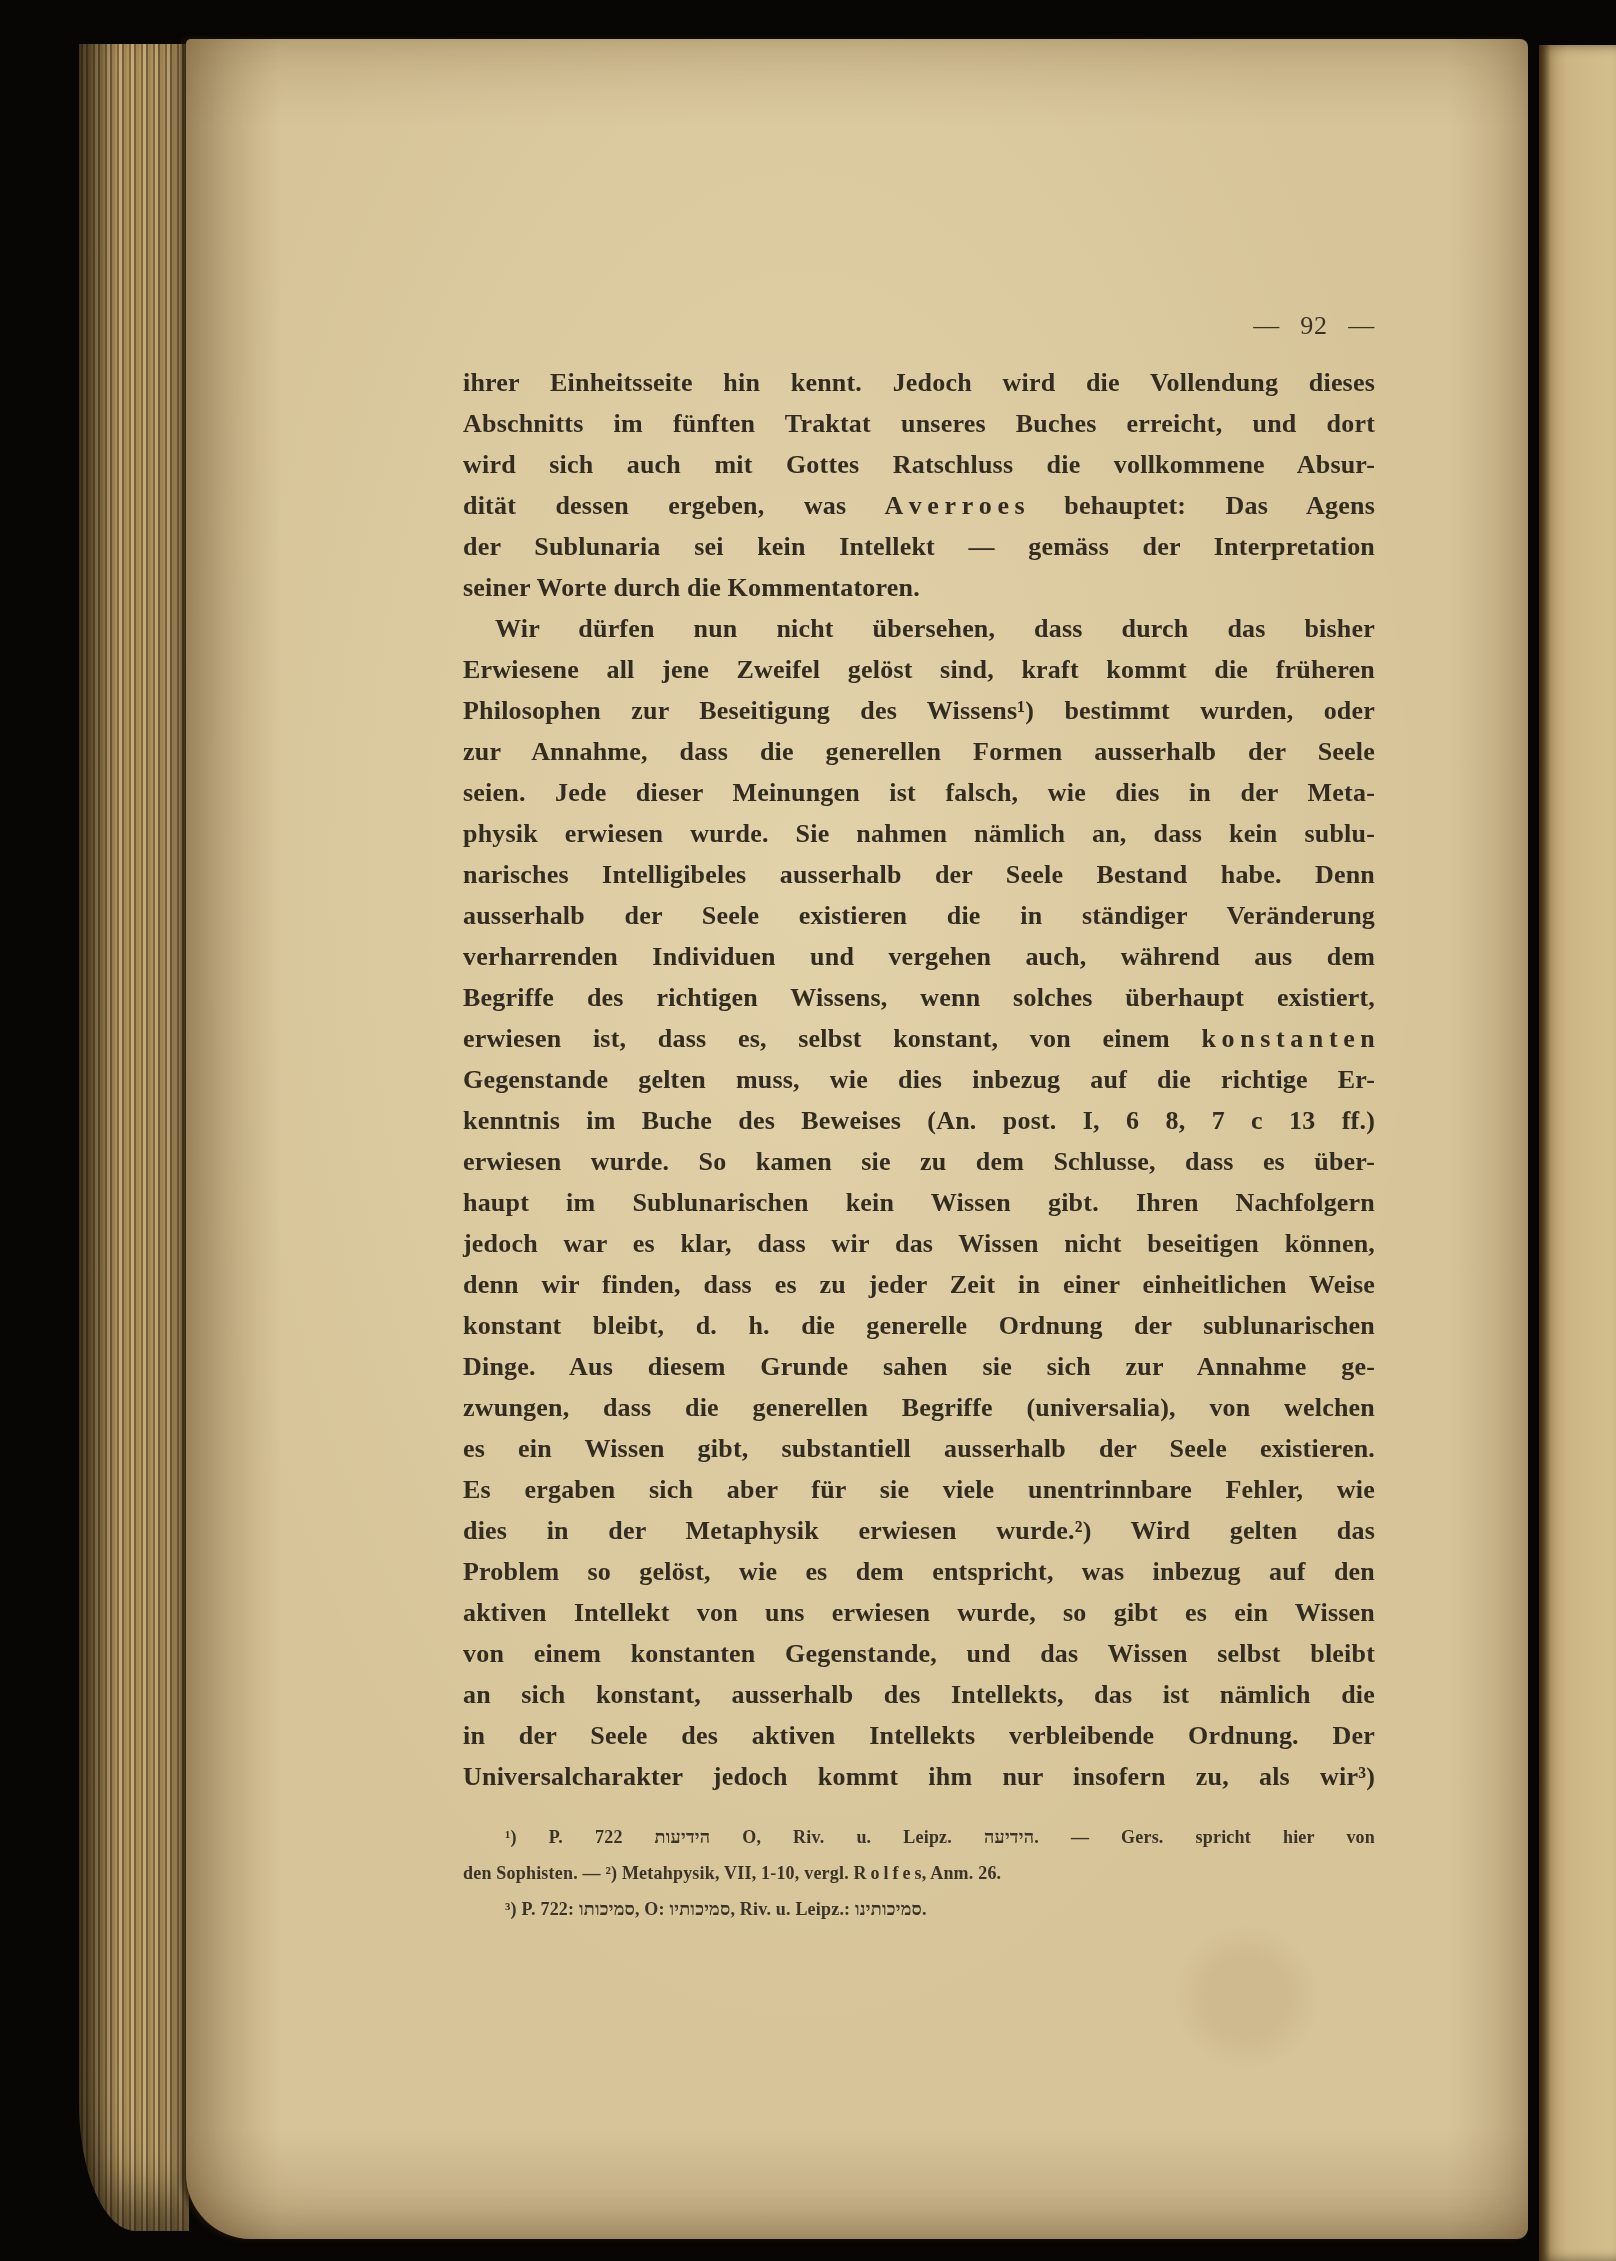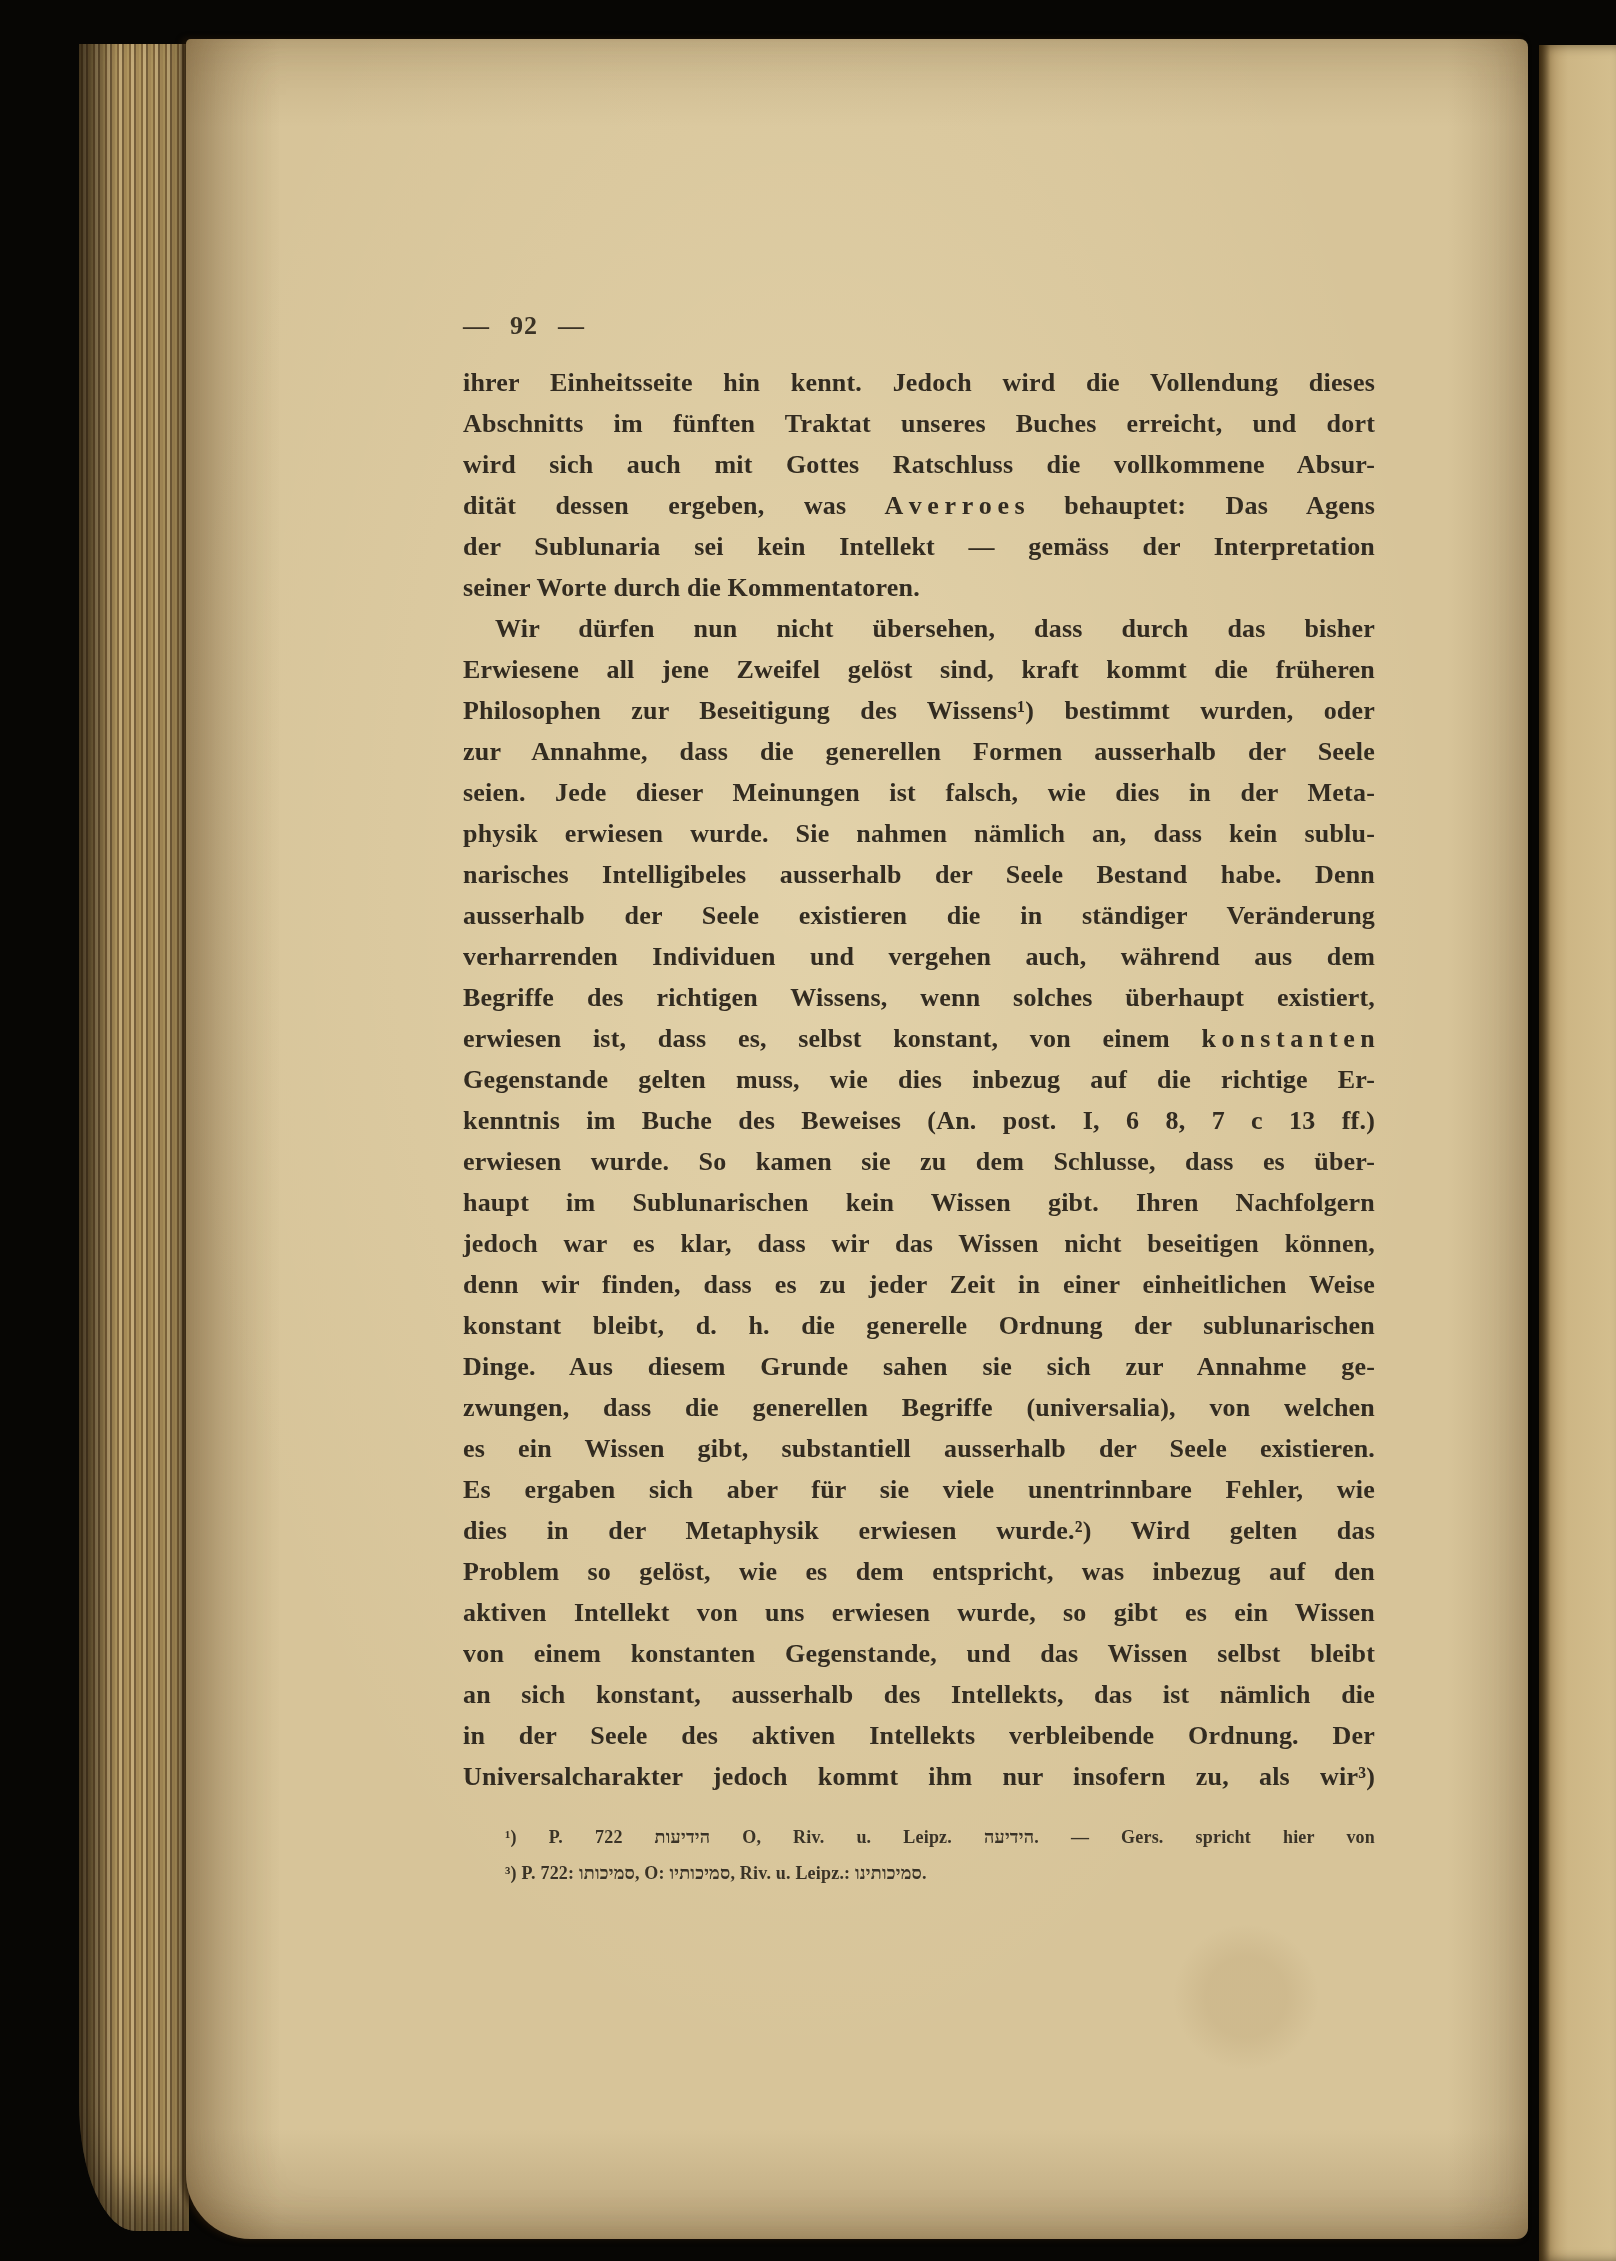--- a/index.html
+++ b/index.html
@@ -52,22 +52,22 @@
     border-radius:4.8px 8px 11.3px 65px;
     box-shadow:
       -4px 0 6.5px rgba(35,22,8,.85),
       inset 44px 0 73px -32px rgba(95,70,35,.45),
       inset -24px 0 57px -32px rgba(95,70,35,.35),
       inset 0 -20px 48px -24px rgba(95,70,35,.40);
   }
 
   .pnum {
     position:absolute; left:277px; top:272px; width:912px;
-    text-align:left; font-size:26px; color:#3b3326;
-    word-spacing:13px; letter-spacing:0.8px;font-weight:bold;
+    text-align:right; font-size:26px; color:#3b3326;
+    word-spacing:13px; letter-spacing:0.8px;
   }
 
   .body-text {
     position:absolute; left:277px; top:323px; width:912px;
     font-size:26px; line-height:41px; color:#332c21; letter-spacing:0.2px;
   }
   .footnotes {
     position:absolute; left:277px; top:1780px; width:912px;
     font-size:18px; line-height:36px; color:#3a3327; letter-spacing:0.2px;
   }
@@ -125,19 +125,20 @@
         <div class="line">dies in der Metaphysik erwiesen wurde.²) Wird gelten das</div>
         <div class="line">Problem so gelöst, wie es dem entspricht, was inbezug auf den</div>
         <div class="line">aktiven Intellekt von uns erwiesen wurde, so gibt es ein Wissen</div>
         <div class="line">von einem konstanten Gegenstande, und das Wissen selbst bleibt</div>
         <div class="line">an sich konstant, ausserhalb des Intellekts, das ist nämlich die</div>
         <div class="line">in der Seele des aktiven Intellekts verbleibende Ordnung. Der</div>
         <div class="line">Universalcharakter jedoch kommt ihm nur insofern zu, als wir³)</div>
       </div>
     <div class="footnotes">
         <div class="line indent">¹) P. 722 הידיעות O, Riv. u. Leipz. הידיעה. — Gers. spricht hier von</div>
+        <div class="line ragged">den Sophisten. — ²) Metahpysik, VII, 1-10, vergl. R o l f e s, Anm. 26.</div>
         <div class="line indent ragged">³) P. 722: סמיכותו, O: סמיכותיו, Riv. u. Leipz.: סמיכותינו.</div>
       </div>
   </div>
 
   <div class="next-page"></div>
 </div>
 
 
 </body></html>

